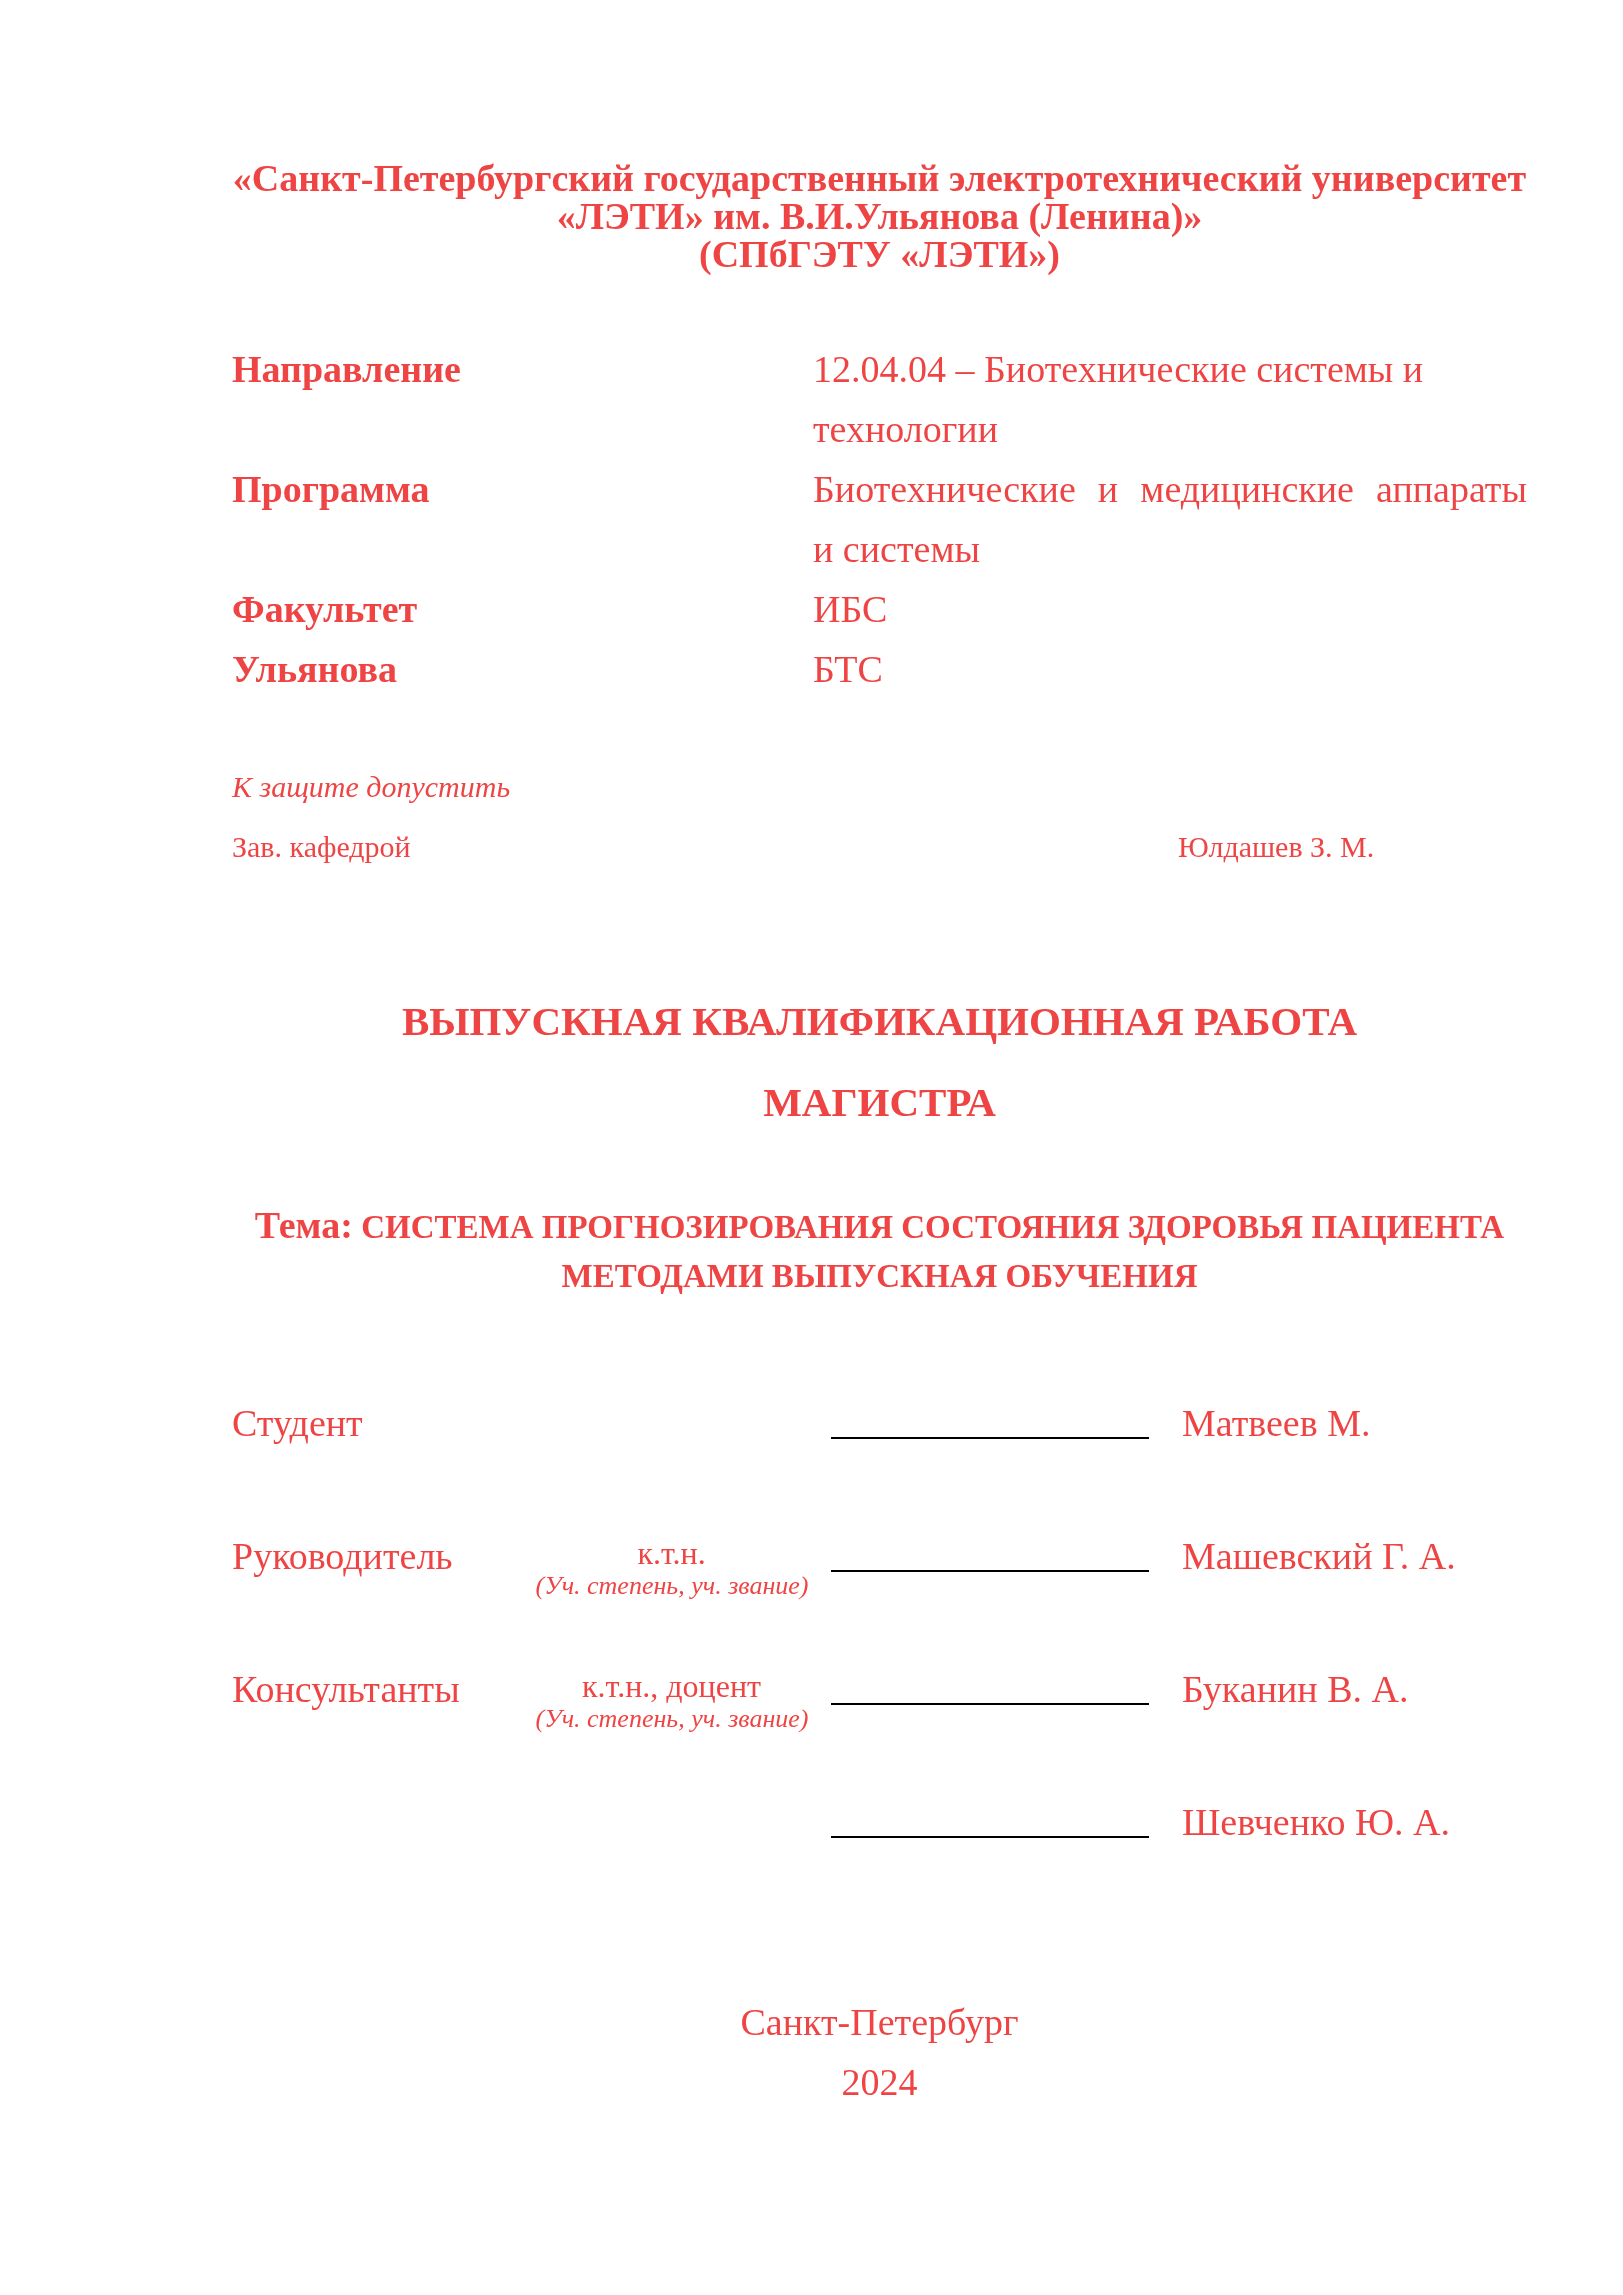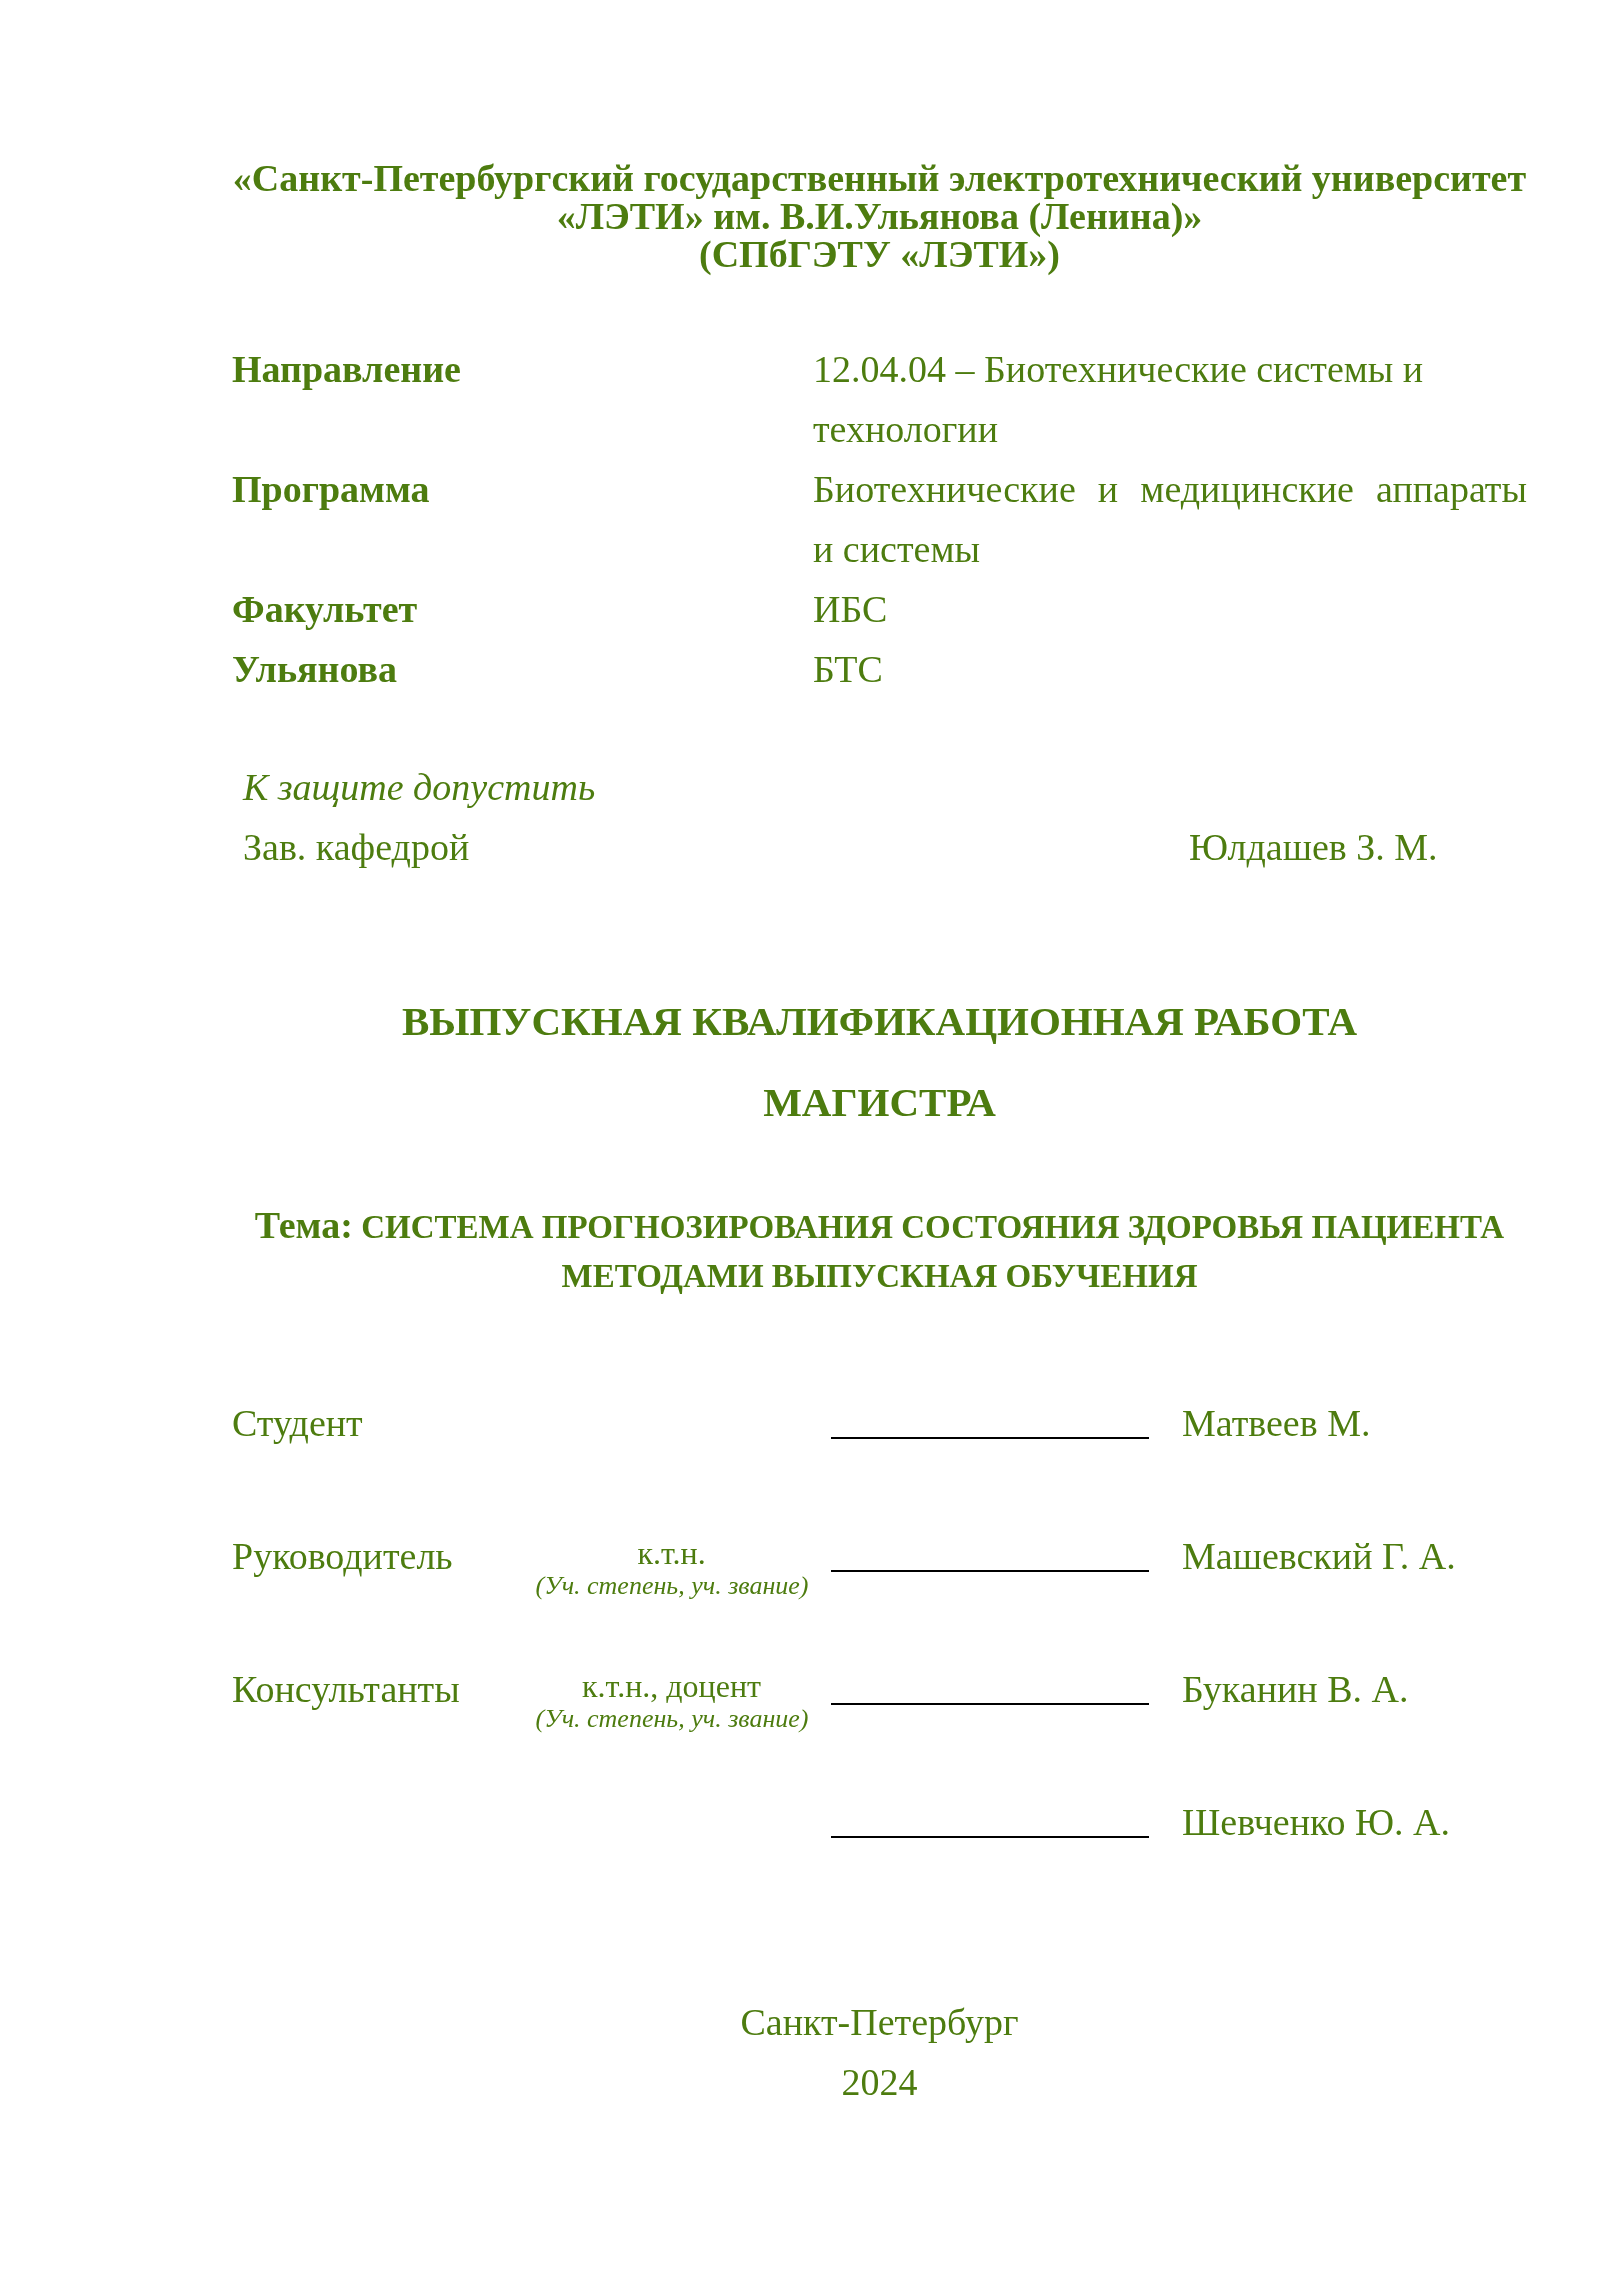--- a/index.html
+++ b/index.html
@@ -1,40 +1,40 @@
 <!DOCTYPE html>
 <html lang="ru" style="font-size:12.6px"><head>
 <meta charset="utf-8">
 <style>
   html,body{margin:0;padding:0;background:#888;}
   .page{
     position:relative;
     width:1623px;height:2295px;
     margin:0 auto;
     background:#ffffff;
-    color:#4d7c0f;
+    color:#ef4444;
     font-family:"Liberation Serif","DejaVu Serif",serif;
     overflow:hidden;
   }
   .content{position:absolute;left:232px;top:0;width:1295px;height:100%;}
 
   .uni-header{
     position:absolute;top:159px;left:0;width:100%;
     text-align:center;font-weight:bold;
     font-size:38px;line-height:38px;
   }
 
   .fields{position:absolute;top:339px;left:0;width:100%;font-size:38px;line-height:60px;}
   .field-row{display:grid;grid-template-columns:581px 714px;}
   .field-label{font-weight:bold;}
   .field-value{}
   .vline{height:60px;}
   .justify-line{text-align:justify;text-align-last:justify;}
 
-  .admission{position:absolute;top:757px;left:11px;width:100%;font-size:38px;line-height:60px;}
+  .admission{position:absolute;top:757px;left:0;width:100%;font-size:30px;line-height:60px;}
   .admission-line1{font-style:italic;}
   .admission-line2{position:relative;}
   .admission-name{position:absolute;left:946px;top:0;}
 
   .main-title{
     position:absolute;top:981px;left:0;width:100%;
     text-align:center;font-weight:bold;
     font-size:41px;line-height:81px;
   }
 

